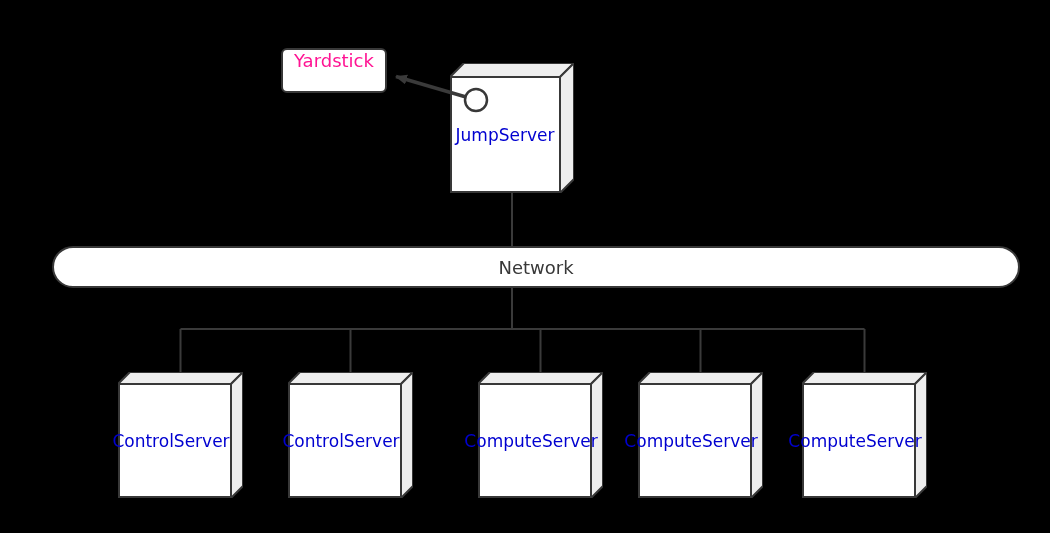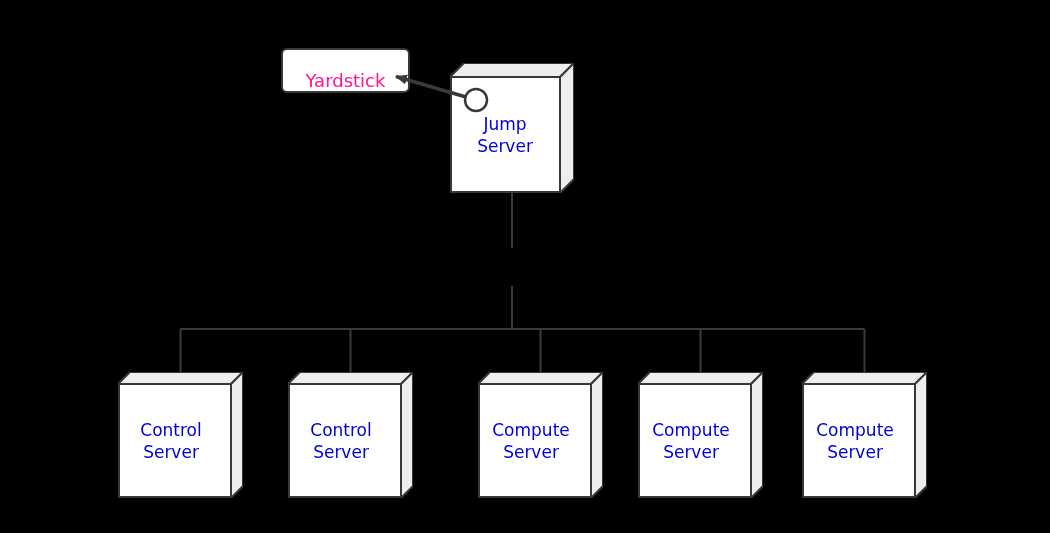--- a/index.html
+++ b/index.html
@@ -4,29 +4,29 @@
 <style>
   html,body{margin:0;padding:0;background:#000;}
   body{width:1050px;height:533px;position:relative;overflow:hidden;
        font-family:"DejaVu Sans","Liberation Sans",sans-serif;}
   .stage{position:absolute;left:0;top:0;width:1050px;height:533px;}
   svg.wires{position:absolute;left:0;top:0;z-index:0;}
   svg.overlay{position:absolute;left:0;top:0;z-index:3;pointer-events:none;}
 
   .node3d{position:absolute;z-index:1;}
   .node3d svg{position:absolute;left:0;top:0;display:block;}
-  .node3d .face-label{position:absolute;display:flex;flex-direction:column;
+  .node3d .face-label{position:absolute;display:flex;
       align-items:center;justify-content:center;text-align:center;
       color:#0000d0;font-size:17px;line-height:22px;z-index:2;}
   .srv .face-label{left:0;top:12px;width:106px;height:114px;}
   .jump .face-label{left:0;top:14px;width:110px;height:116px;}
 
-  .yardstick-box{position:absolute;left:281px;top:48px;width:129px;height:45px;
+  .yardstick-box{position:absolute;left:281px;top:48px;width:106px;height:45px;
       box-sizing:border-box;background:#fff;border:2px solid #383838;border-radius:6px;
-      display:flex;align-items:flex-end;justify-content:center;
+      display:flex;align-items:flex-start;justify-content:center;
       color:#ff1493;font-size:18px;z-index:1;}
 
   .network-bar{position:absolute;left:52px;top:246px;width:968px;height:42px;
       box-sizing:border-box;background:#fff;border:2.5px solid #383838;border-radius:21px;
       display:flex;align-items:center;justify-content:center;
       color:#383838;font-size:18px;z-index:1;}
 
   .poly-top,.poly-right{fill:#eeeeee;stroke:#383838;stroke-width:2;stroke-linejoin:miter;}
   .poly-front{fill:#ffffff;stroke:#383838;stroke-width:2;stroke-linejoin:miter;}
 </style>
@@ -57,20 +57,23 @@
       <polygon class="poly-top" points="0,14 14,0 124,0 110,14"></polygon>
       <polygon class="poly-right" points="110,14 124,0 124,116 110,130"></polygon>
       <rect class="poly-front" x="1" y="14" width="109" height="115"></rect>
     </svg>
     <div class="face-label">
       <span>Jump</span>
       <span>Server</span>
     </div>
   </div>
 
+  <div class="network-bar">
+    <span>Network</span>
+  </div>
 
   <div class="node3d srv" style="left:118px;top:372px;width:125px;height:126px;">
     <svg width="125" height="126" viewBox="0 0 125 126">
       <polygon class="poly-top" points="0,12 12,0 125,0 113,12"></polygon>
       <polygon class="poly-right" points="113,12 125,0 125,114 113,126"></polygon>
       <rect class="poly-front" x="1" y="12" width="112" height="113"></rect>
     </svg>
     <div class="face-label">
       <span>Control</span>
       <span>Server</span>

